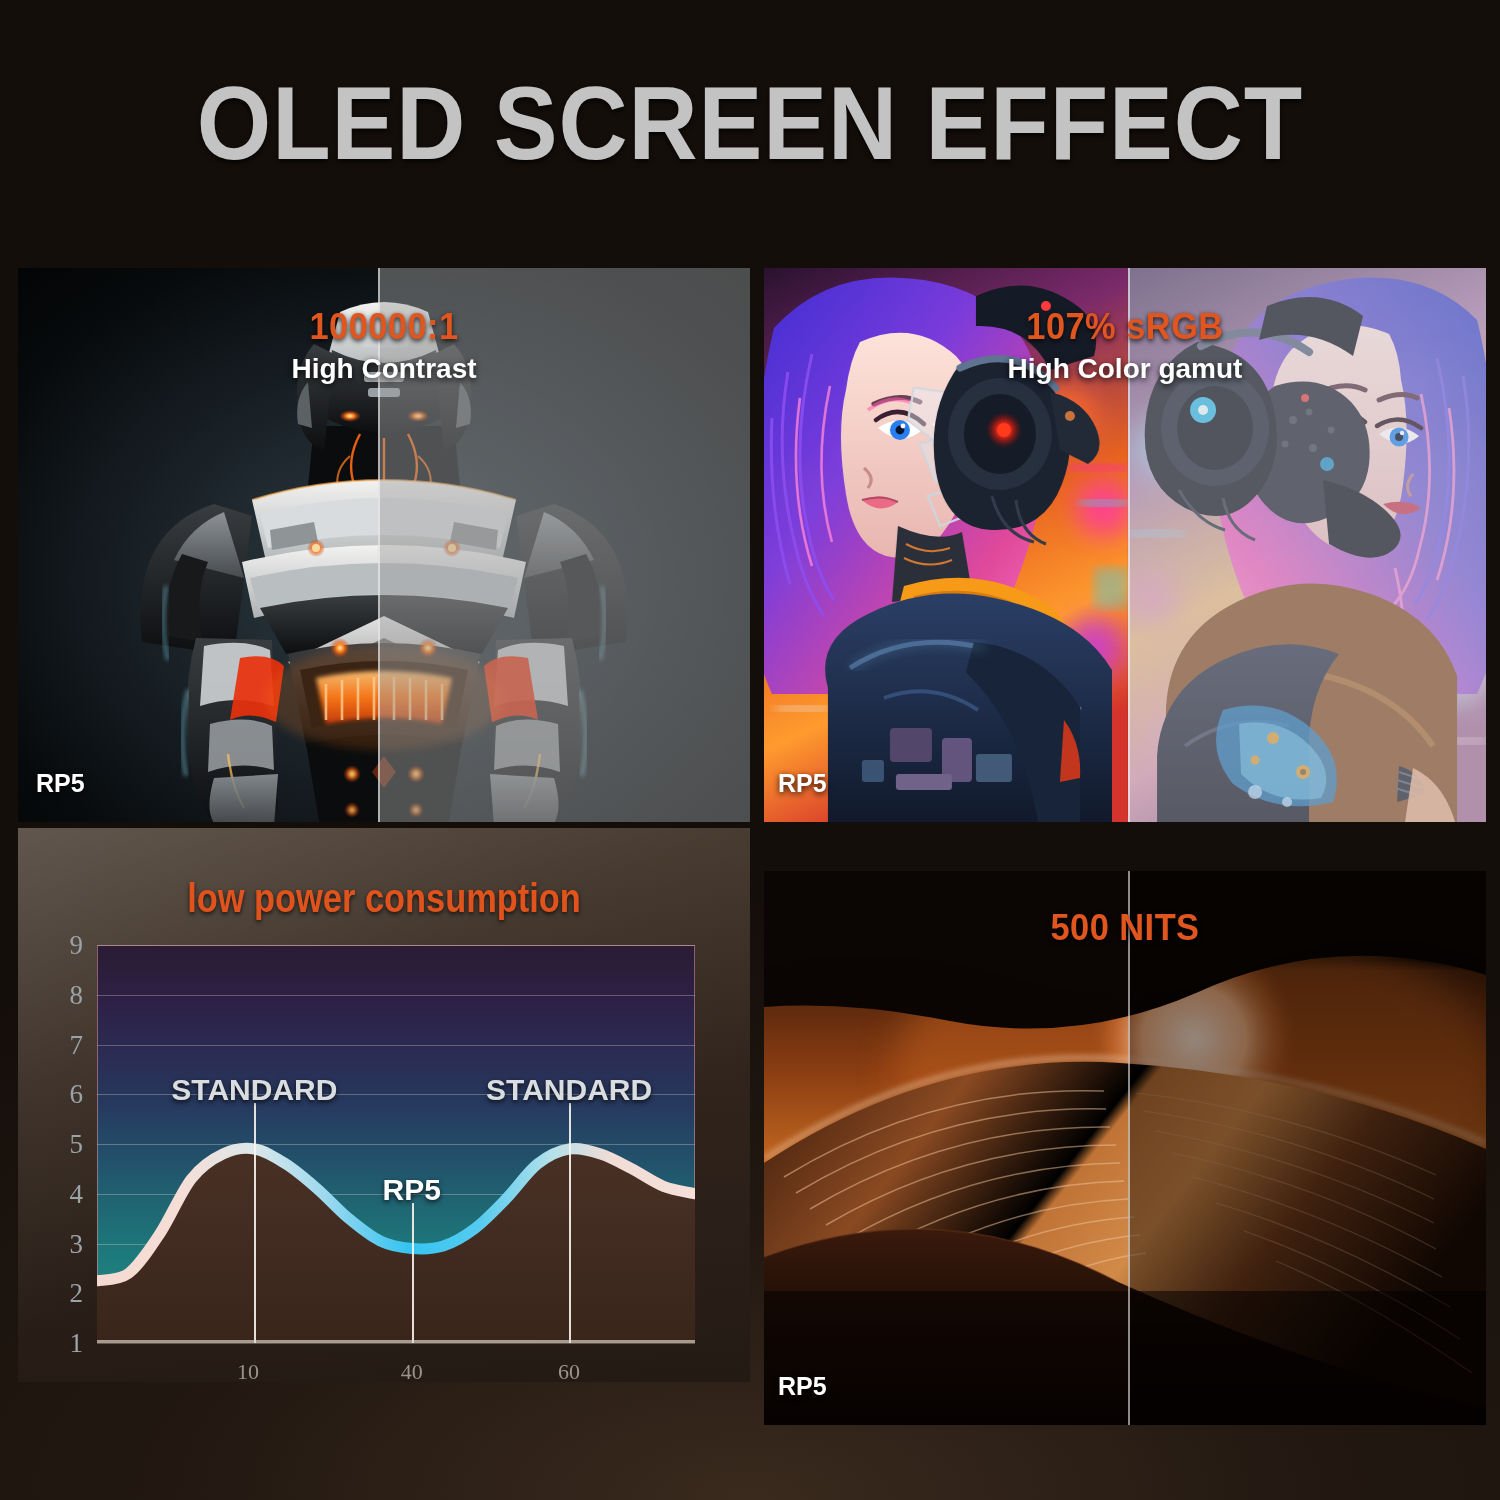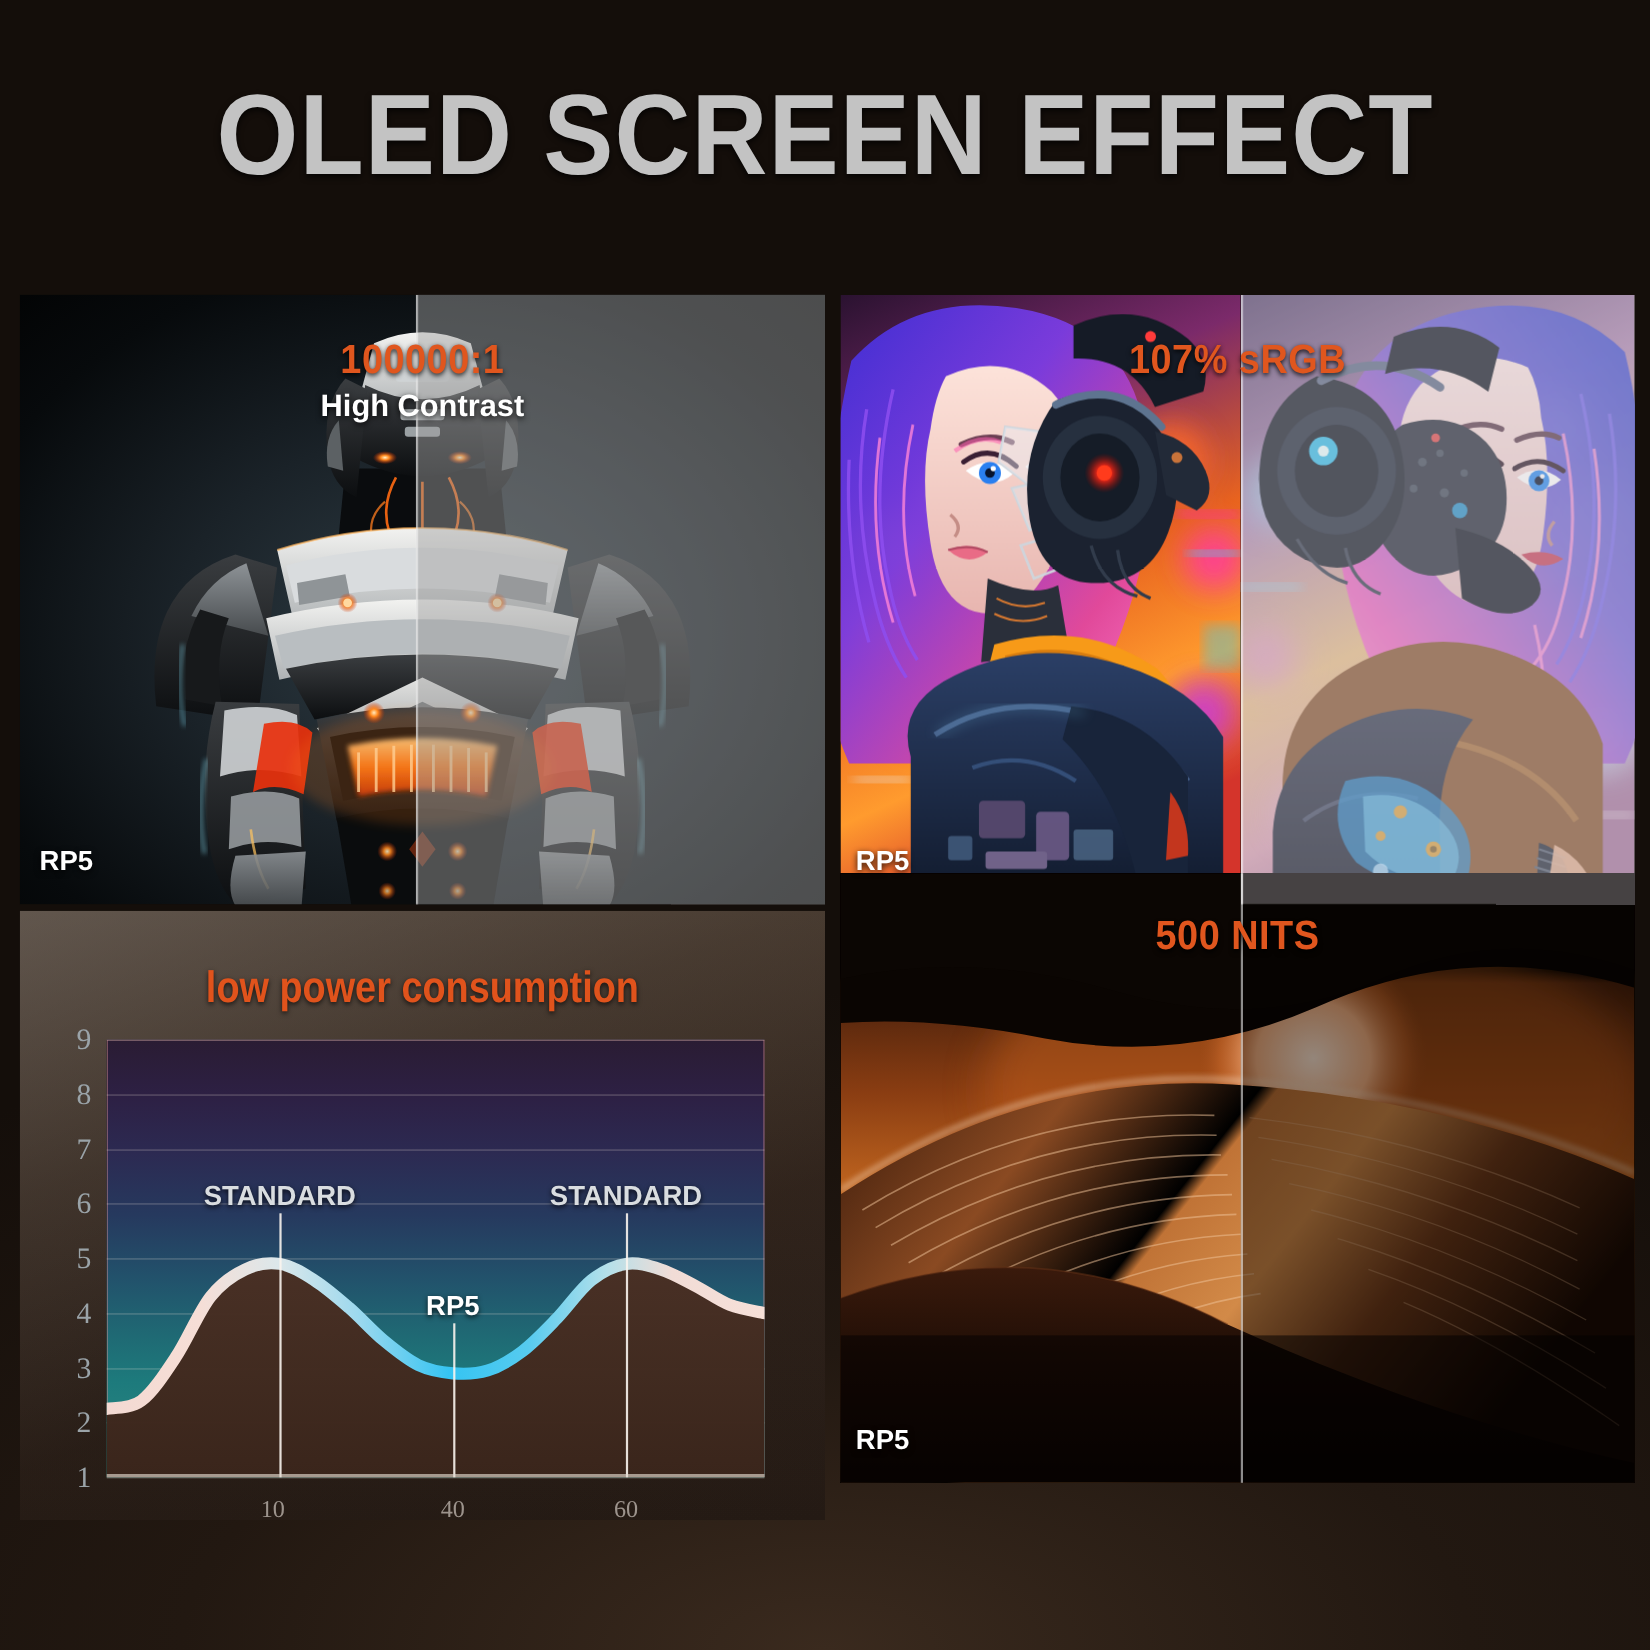--- a/index.html
+++ b/index.html
@@ -27,21 +27,21 @@
     transform:scaleX(.92);
     text-shadow:0 3px 6px rgba(0,0,0,.75);
     white-space:nowrap;
   }
 
   
   .panel{position:absolute;overflow:hidden;}
   .p-tl{left:18px;  top:268px;  width:732px; height:554px;}
   .p-tr{left:764px; top:268px;  width:722px; height:554px;}
   .p-bl{left:18px;  top:828px;  width:732px; height:554px;}
-  .p-br{left:764px; top:794px;  width:722px; height:554px;}
+  .p-br{left:764px; top:871px;  width:722px; height:554px;}
 
   .split-line{
     position:absolute;top:0;bottom:0;width:2px;
     background:rgba(255,255,255,.55);
     z-index:30;pointer-events:none;
   }
 
   
   .cap{
     position:absolute;left:0;right:0;z-index:40;text-align:center;
@@ -116,21 +116,21 @@
     transform:translateY(-50%);
   }
   .xlab{
     position:absolute;top:100%;margin-top:16px;
     font-size:22px;color:#9c938c;
     font-family:"Liberation Serif","DejaVu Serif",serif;
     transform:translateX(-50%);
   }
   .annot{
     position:absolute;z-index:12;
-    font-weight:bold;font-size:25px;color:#d9dde0;
+    font-weight:bold;font-size:30px;color:#d9dde0;
     transform:translateX(-50%);
     text-shadow:0 2px 5px rgba(0,0,0,.8);
     white-space:nowrap;
   }
   .annot.rp5{color:#ffffff;}
 
   
   .dune{position:absolute;inset:0;background:#070402;overflow:hidden;}
   .dimside{
     position:absolute;top:0;bottom:0;right:0;width:49.6%;
@@ -553,20 +553,21 @@
 
         </svg><div></div>
       
       <div class="desat"></div>
     </div>
 
     <div class="split-line" style="left:50.4%;"></div>
 
     <div class="cap" style="top:38px;">
       <div class="big">107% sRGB</div>
+      <div class="sub">High Color gamut</div>
     </div>
     <div class="rp5-tag" style="left:14px;bottom:24px;">RP5</div>
   </div>
 
   <div class="panel p-bl">
     <div class="chart-panel"></div>
 
     <div class="chart-title">low power consumption</div>
 
     <div class="plot">

